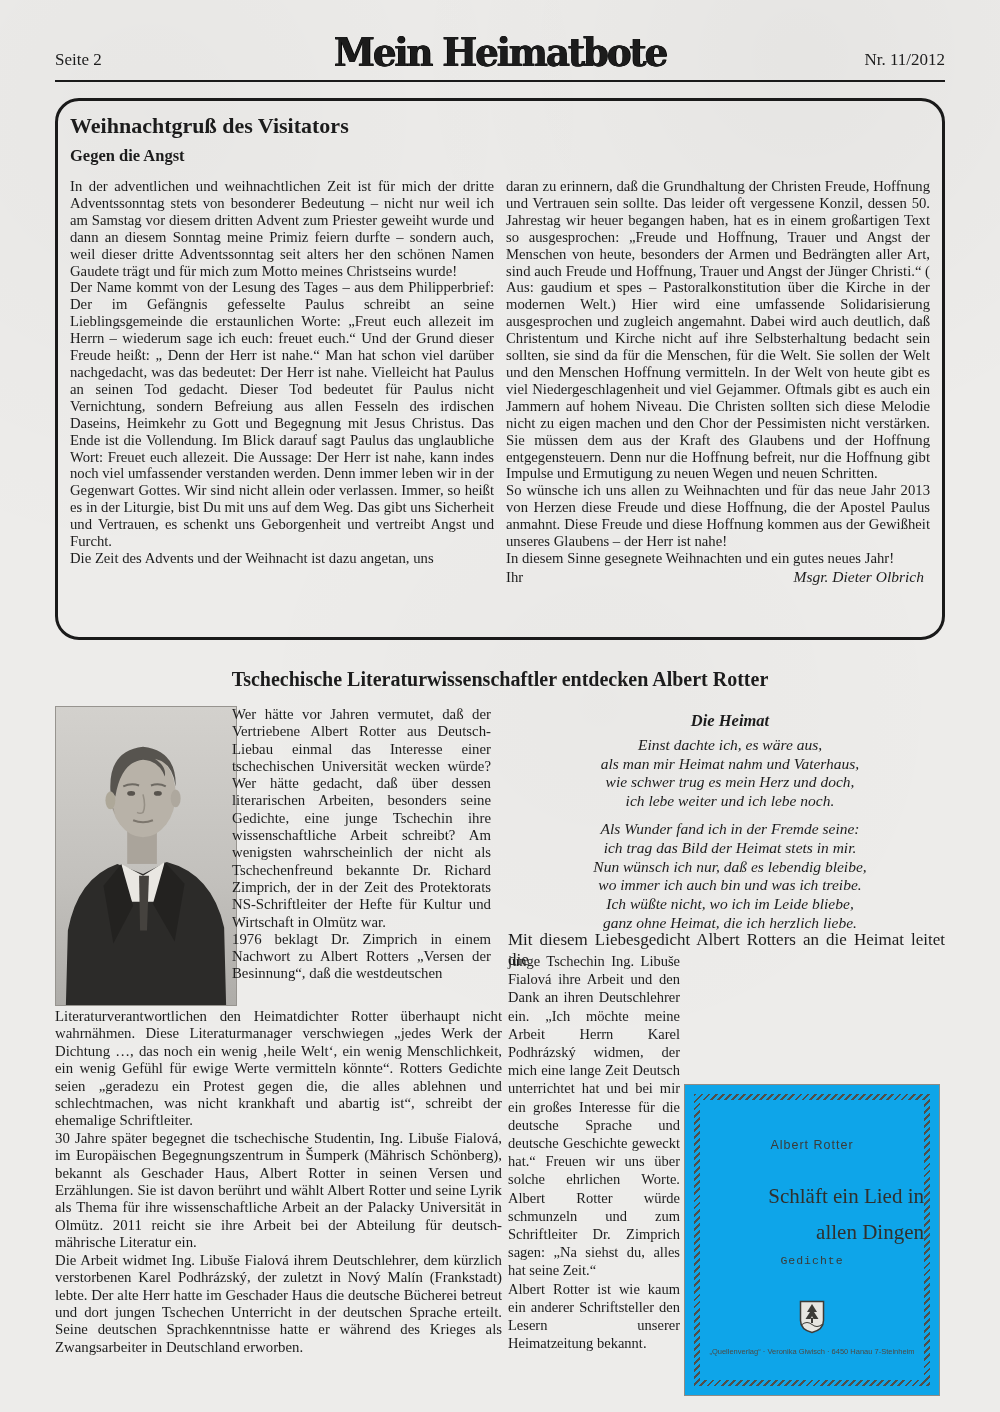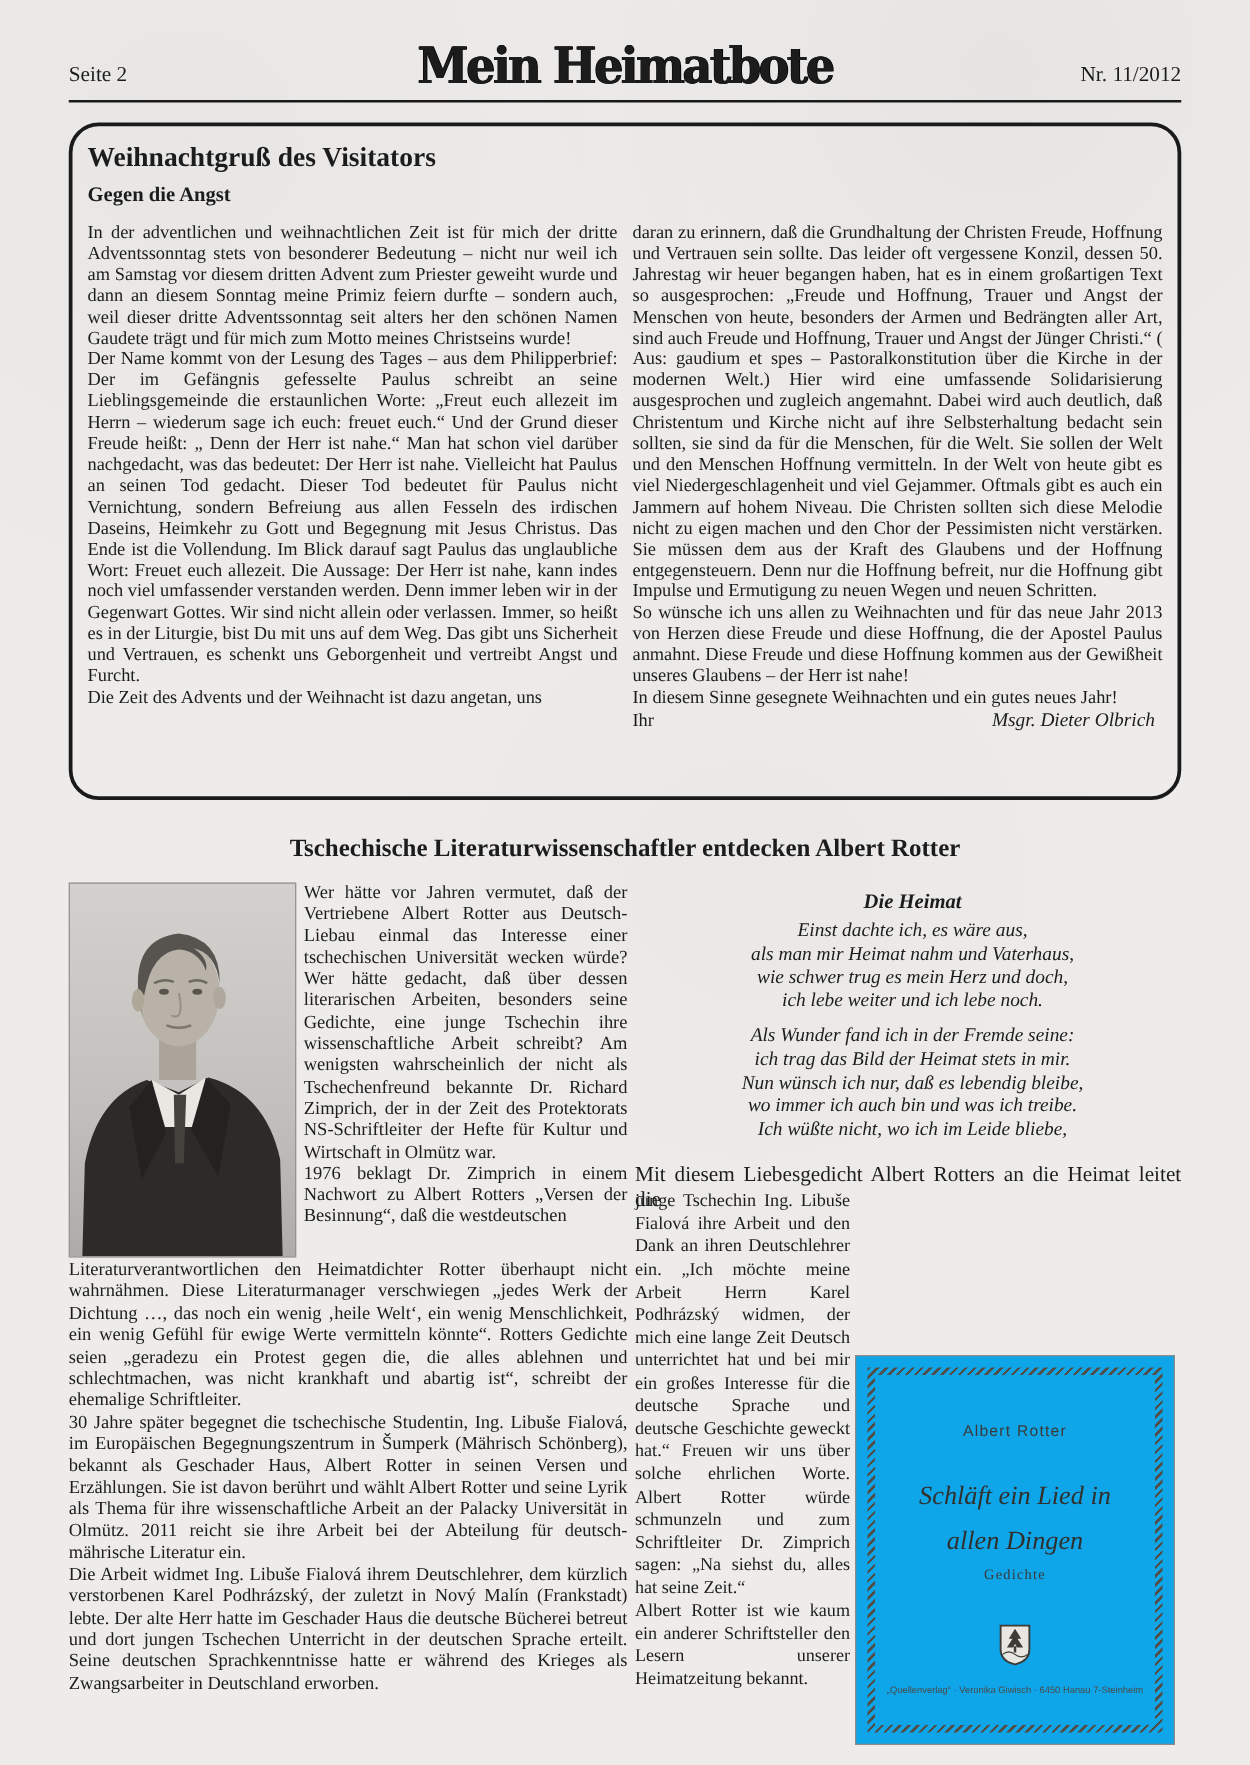--- a/index.html
+++ b/index.html
@@ -43,21 +43,21 @@
 
   
   .article-title { position:absolute; left:0; right:0; top:668px; text-align:center; font-size:20px; font-weight:bold; }
 
   .photo {
     position:absolute; left:55px; top:706px; width:182px; height:300px;
     border:1px solid #97948f; box-sizing:border-box; background:#c4c2be;
   }
   .photo svg { width:100%; height:100%; display:block; }
 
-  .mid-col { position:absolute; left:243px; top:706px; width:259px; font-size:14.8px; line-height:17.3px; text-align:justify; }
+  .mid-col { position:absolute; left:232px; top:706px; width:259px; font-size:14.8px; line-height:17.3px; text-align:justify; }
   .full-col { position:absolute; left:55px; top:1008px; width:447px; font-size:14.8px; line-height:17.4px; text-align:justify; }
 
   .poem { position:absolute; left:520px; top:712px; width:420px; text-align:center; font-style:italic; font-size:15.5px; line-height:18.8px; }
   .poem-title { font-weight:bold; font-size:16.5px; margin-bottom:5px; }
   .stanza { margin-bottom:9px; }
 
   .lead-line {
     position:absolute; left:508px; top:930px; width:437px;
     font-size:17px; text-align:justify; text-align-last:justify;
   }
@@ -67,22 +67,22 @@
   .book-cover {
     position:absolute; left:684px; top:1084px; width:256px; height:312px;
     background:#0ea5e9; border:1px solid #8d8b86; box-sizing:border-box; padding:9px;
   }
   .cover-inner {
     width:100%; height:100%; box-sizing:border-box; position:relative; text-align:center;
     border:6px dotted #56544f;
     border-image:repeating-linear-gradient(135deg,#514f4a 0 2px, rgba(0,0,0,0) 2px 5px) 6;
   }
   .cover-author { margin-top:38px; font-family:"Liberation Sans",sans-serif; font-size:12.5px; letter-spacing:1px; color:#3b3a37; }
-  .cover-title { margin-top:26px; font-style:italic; font-size:21px; line-height:36px; color:#30302d; }
-  .cover-sub { margin-top:4px; font-family:Liberation Serif, serif; font-size:11.5px; color:#3b3a37; letter-spacing:1px; }
+  .cover-title { margin-top:26px; font-size:21px; line-height:36px; color:#30302d;text-align:right; }
+  .cover-sub { margin-top:4px; font-family:Liberation Mono, monospace; font-size:11.5px; color:#3b3a37; letter-spacing:1px; }
   .cover-emblem { position:absolute; bottom:42px; left:50%; transform:translateX(-50%); }
   .cover-publisher { position:absolute; bottom:24px; left:0; right:0; font-family:"Liberation Sans",sans-serif; font-size:7.5px; color:#4b4a46; }
 </style>
 </head>
 <body>
 
 <div class="page-label">Seite 2</div>
 <div class="masthead">Mein Heimatbote</div>
 <div class="issue-label">Nr. 11/2012</div>
 <div class="header-rule"></div>
@@ -168,20 +168,21 @@
     <div>als man mir Heimat nahm und Vaterhaus,</div>
     <div>wie schwer trug es mein Herz und doch,</div>
     <div>ich lebe weiter und ich lebe noch.</div>
   </div>
   <div class="stanza">
     <div>Als Wunder fand ich in der Fremde seine:</div>
     <div>ich trag das Bild der Heimat stets in mir.</div>
     <div>Nun wünsch ich nur, daß es lebendig bleibe,</div>
     <div>wo immer ich auch bin und was ich treibe.</div>
     <div>Ich wüßte nicht, wo ich im Leide bliebe,</div>
+    <div>ganz ohne Heimat, die ich herzlich liebe.</div>
   </div>
 </div>
 
 <div class="lead-line">Mit diesem Liebesgedicht Albert Rotters an die Heimat leitet die</div>
 
 <div class="narrow-col">
   <p>junge Tschechin Ing. Libuše Fialová ihre Arbeit und den Dank an ihren Deutschlehrer ein. „Ich möchte meine Arbeit Herrn Karel Podhrázský widmen, der mich eine lange Zeit Deutsch unterrichtet hat und bei mir ein großes Interesse für die deutsche Sprache und deutsche Geschichte geweckt hat.“ Freuen wir uns über solche ehrlichen Worte. Albert Rotter würde schmunzeln und zum Schriftleiter Dr. Zimprich sagen: „Na siehst du, alles hat seine Zeit.“</p>
   <p>Albert Rotter ist wie kaum ein anderer Schriftsteller den Lesern unserer Heimatzeitung bekannt.</p>
 </div>
 

